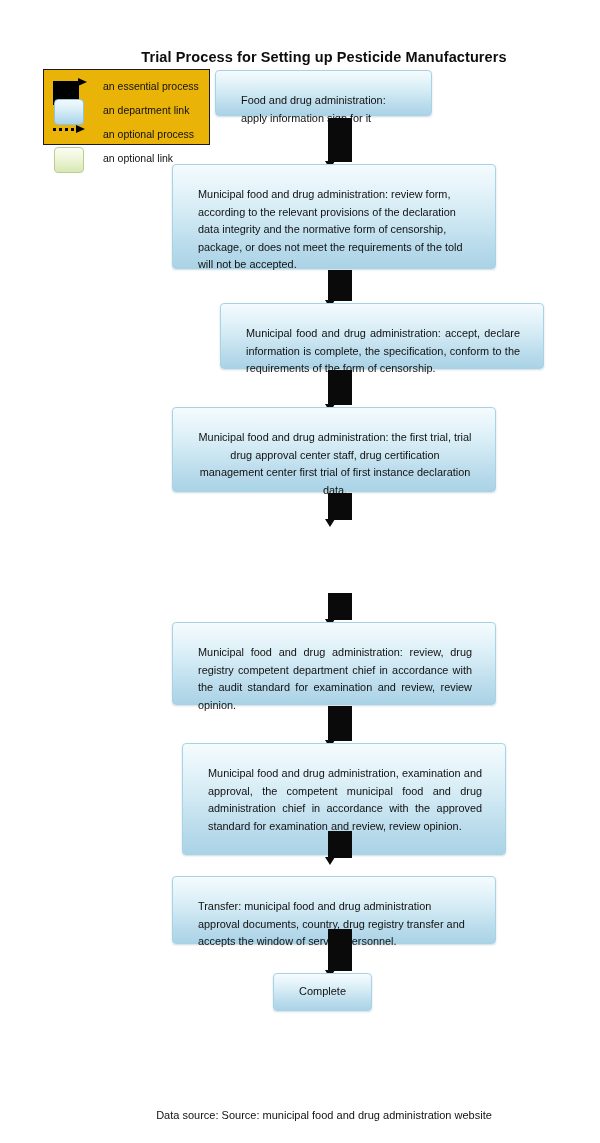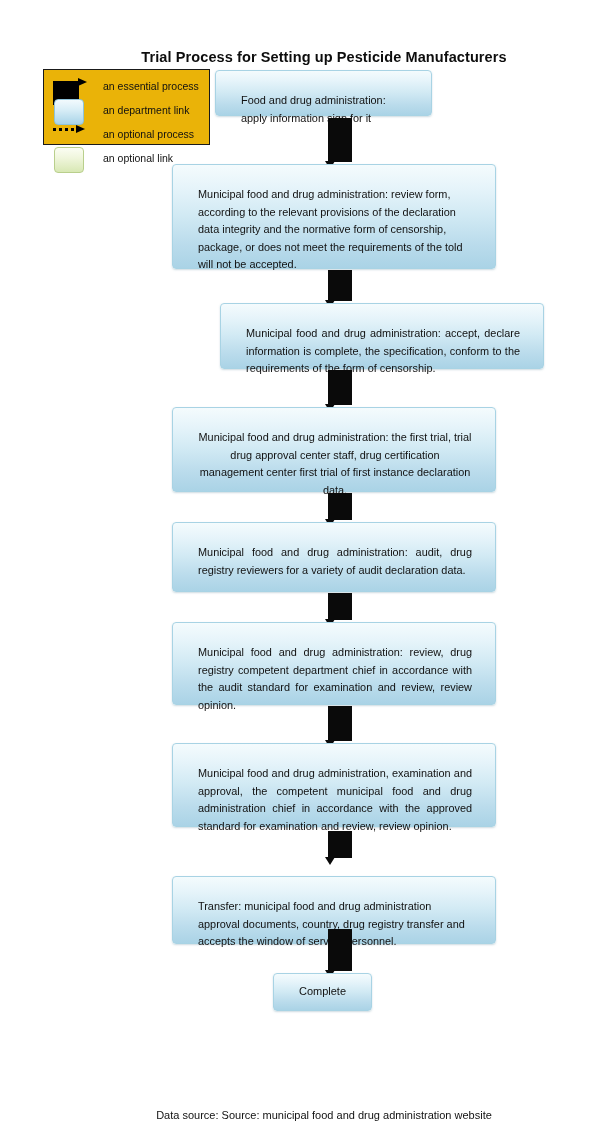--- a/index.html
+++ b/index.html
@@ -237,31 +237,28 @@
   <div class="node" style="left:148px; top:279px; width:324px; height:66px;margin-left:48px;">
     <div class="node-text justify">Municipal food and drug administration: accept, declare information is complete, the specification, conform to the requirements of the form of censorship.</div>
   </div>
   <div class="arrow" style="top:346px; height:35px;"></div>
 
   <div class="node" style="left:148px; top:383px; width:324px; height:85px;text-align:center;">
     <div class="node-text">Municipal food and drug administration: the first trial, trial drug approval center staff, drug certification management center first trial of first instance declaration data.</div>
   </div>
   <div class="arrow" style="top:469px; height:27px;"></div>
 
-  <div class="node" style="left:148px; top:498px; width:324px; height:70px;">
-    <div class="node-text justify">Municipal food and drug administration: audit, drug registry reviewers for a variety of audit declaration data.</div>
-  </div>
   <div class="arrow" style="top:569px; height:27px;"></div>
 
   <div class="node" style="left:148px; top:598px; width:324px; height:83px;">
     <div class="node-text justify">Municipal food and drug administration: review, drug registry competent department chief in accordance with the audit standard for examination and review, review opinion.</div>
   </div>
   <div class="arrow" style="top:682px; height:35px;"></div>
 
-  <div class="node" style="left:148px; top:719px; width:324px; height:84px;">
+  <div class="node" style="left:158px; top:719px; width:324px; height:112px;">
     <div class="node-text justify">Municipal food and drug administration, examination and approval, the competent municipal food and drug administration chief in accordance with the approved standard for examination and review, review opinion.</div>
   </div>
   <div class="arrow" style="top:807px; height:27px;"></div>
 
   <div class="node" style="left:148px; top:836px; width:324px; height:68px;margin-top:16px;">
     <div class="node-text">Transfer: municipal food and drug administration approval documents, country, drug registry transfer and accepts the window of service personnel.</div>
   </div>
   <div class="arrow" style="top:905px; height:42px;"></div>
 
   <div class="node" style="left:249px; top:949px; width:99px; height:38px;">

